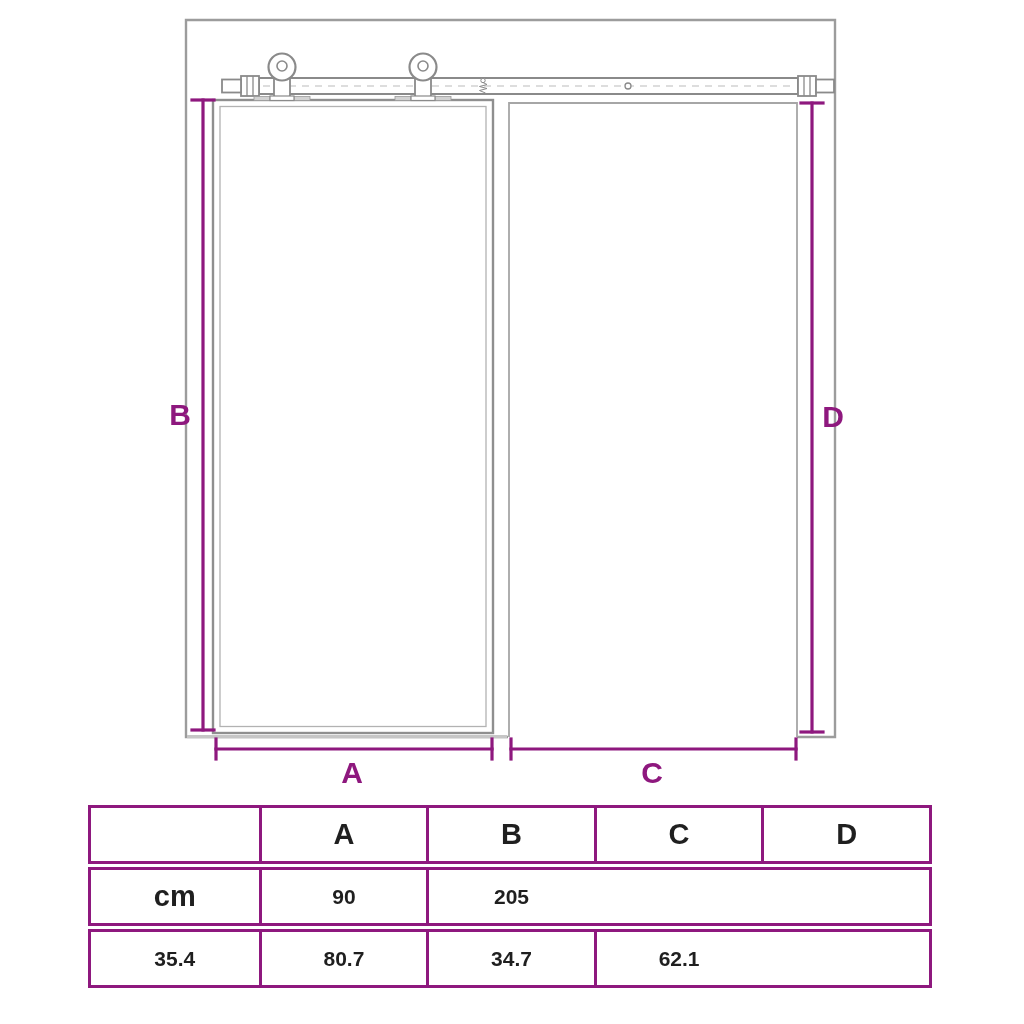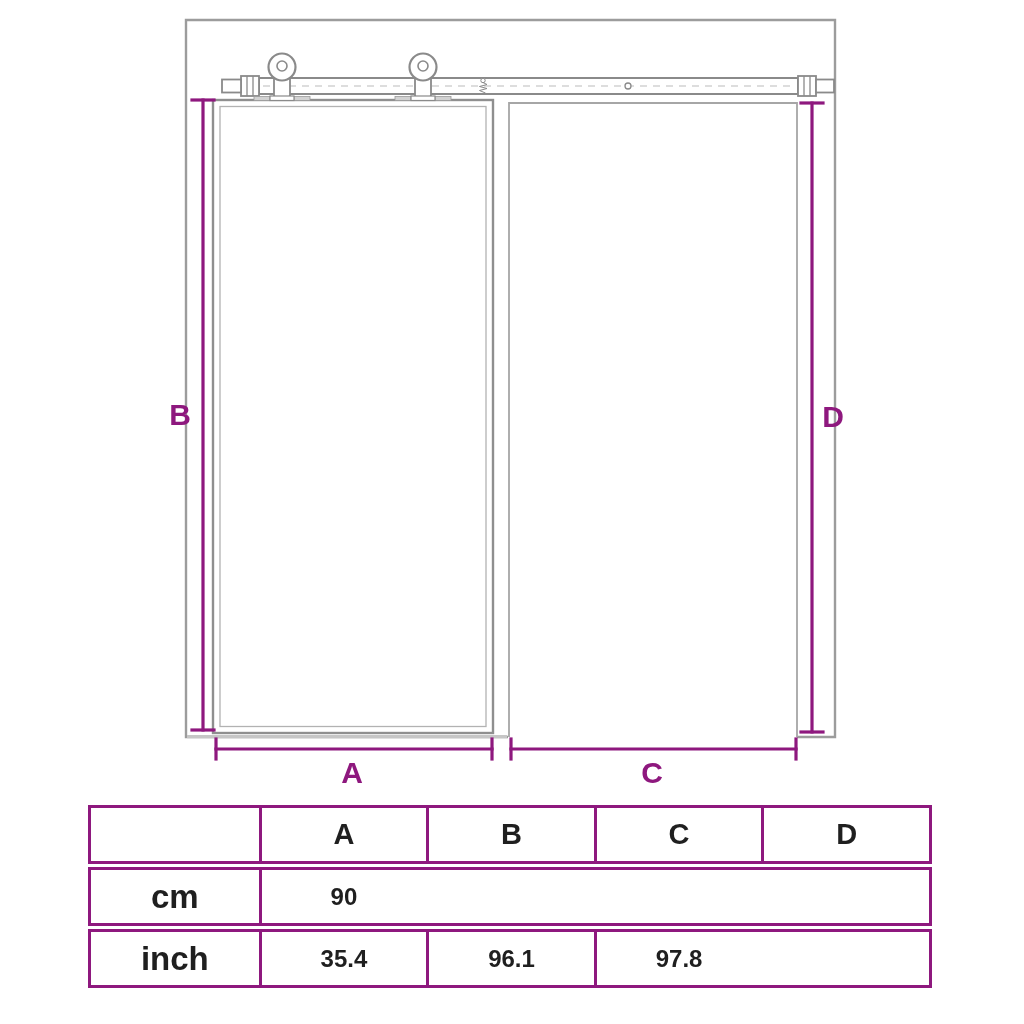--- a/index.html
+++ b/index.html
@@ -18,22 +18,22 @@
   .t-row{
     display:grid;grid-template-columns:repeat(5,1fr);
     border:3px solid #8E187E;height:53px;margin-bottom:3px;background:#fff;
   }
   .t-cell{
     display:flex;align-items:center;justify-content:center;
     color:#1f1f1f;font-weight:700;
   }
   .t-cell + .t-cell{border-left:3px solid #8E187E;}
   .hdr-cell{font-size:29px;}
-  .label-cell{font-size:33px;}
-  .value-cell{font-size:24px;}
+  .label-cell{font-size:29px;}
+  .value-cell{font-size:21px;}
 </style>
 </head>
 <body>
 
 <div class="canvas">
 
   <svg width="1024" height="800" viewBox="0 0 1024 800">
 
     <path d="M508 737 H186 V20 H835 V737 H797" fill="none" stroke="#9c9c9c" stroke-width="2.4"></path>
     <rect x="187" y="735" width="320" height="3.2" fill="#c6c6c6"></rect>
@@ -112,21 +112,22 @@
     <div class="t-row">
       <div class="t-cell hdr-cell"></div>
       <div class="t-cell hdr-cell">A</div>
       <div class="t-cell hdr-cell">B</div>
       <div class="t-cell hdr-cell">C</div>
       <div class="t-cell hdr-cell">D</div>
     </div>
     <div class="t-row">
       <div class="t-cell label-cell">cm</div>
       <div class="t-cell value-cell">90</div>
+      <div class="t-cell value-cell">205</div>
     </div>
     <div class="t-row">
-      <div class="t-cell label-cell">inch</div>
       <div class="t-cell value-cell">35.4</div>
-      <div class="t-cell value-cell">96.1</div>
-      <div class="t-cell value-cell">97.8</div>
+      <div class="t-cell value-cell">80.7</div>
+      <div class="t-cell value-cell">34.7</div>
+      <div class="t-cell value-cell">62.1</div>
     </div>
   </div>
 </div>
 
 </body></html>

